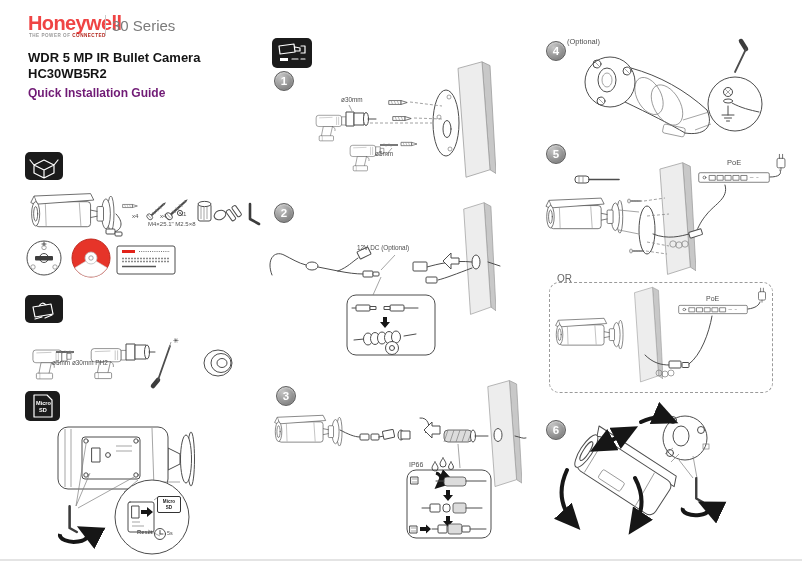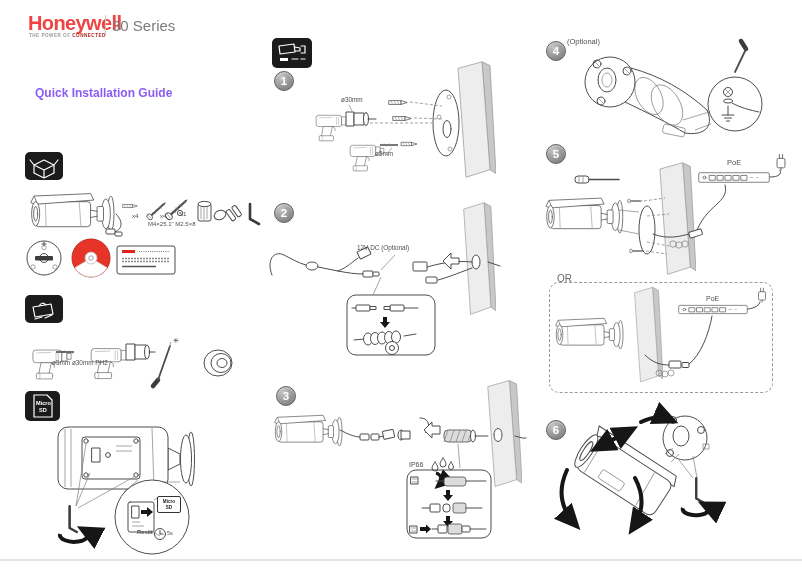--- a/index.html
+++ b/index.html
@@ -23,21 +23,21 @@
   .thk{stroke:#161616;stroke-width:4;fill:none;stroke-linecap:round}
   .wt{stroke:#fff;fill:none;stroke-width:1.2;stroke-linecap:round;stroke-linejoin:round}
   .hatch{fill:#dcdcdc;stroke:#4d4d4d;stroke-width:.8}
   .brand{position:absolute;left:28px;top:12px;color:#ef4444;font-size:20px;
          font-weight:bold;letter-spacing:-.6px}
   .tagline{position:absolute;left:29px;top:33px;font-size:4.6px;letter-spacing:.5px;color:#9a9a9a;font-weight:bold}
   .tagline .tb{color:#b3241c}
   .vrule{position:absolute;left:105px;top:15px;width:1px;height:21px;background:#c9c9c9}
   .series{position:absolute;left:112px;top:17px;font-size:15px;color:#7b7b7b}
   .title{position:absolute;left:28px;top:50px;font-size:13px;font-weight:bold;color:#141414;line-height:16px}
-  .subtitle{position:absolute;left:35px;top:86px;font-size:12px;font-weight:bold;color:#8b5cf6}
+  .subtitle{position:absolute;left:28px;top:86px;font-size:12px;font-weight:bold;color:#701a75}
   .sdbadge{position:absolute;left:157px;top:496px;width:22px;height:15px;border:1px solid #333;
            border-radius:2px;background:#fff;display:flex;flex-direction:column;align-items:center;
            justify-content:center;font-size:4.6px;font-weight:bold;color:#222;line-height:1.15;z-index:3}
   .chiptxt{position:absolute;color:#fff;font-weight:bold;font-size:5.6px;line-height:1.2;text-align:center}
   .orbox{position:absolute;left:549px;top:282px;width:222px;height:109px;border:1px dashed #9a9a9a;border-radius:10px}
   .botrule{position:absolute;left:0;top:559px;width:802px;height:2px;background:#e4e4e4}
 </style>
 </head>
 <body>
 
@@ -109,20 +109,22 @@
     </defs>
   </svg>
 
   <div class="brand">Honeywell</div>
   <div class="tagline">
     <span>THE POWER OF </span><span class="tb">CONNECTED</span>
   </div>
   <div class="vrule"></div>
   <div class="series">30 Series</div>
   <div class="title">
+    <div>WDR 5 MP IR Bullet Camera</div>
+    <div>HC30WB5R2</div>
   </div>
   <div class="subtitle">Quick Installation Guide</div>
 
   <div class="chip" style="left:25px;top:152px;width:38px;height:28px">
     <svg width="38" height="28" viewBox="0 0 38 28">
       <path class="wt" d="M9,13 L19,8 L29,13 L19,18 Z M9,13 L5,8 M29,13 L33,8 M9,13 L9,21 L19,26 L29,21 L29,13 M19,18 L19,26"></path>
     </svg>
   </div>
 
   <svg class="ill" style="left:18px;top:186px" width="245" height="52" viewBox="0 0 245 52">

